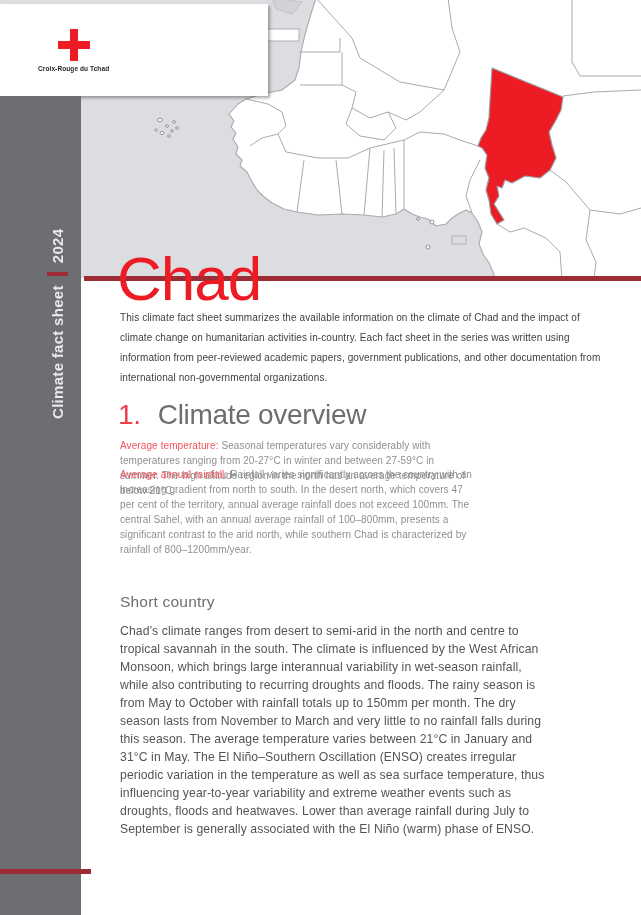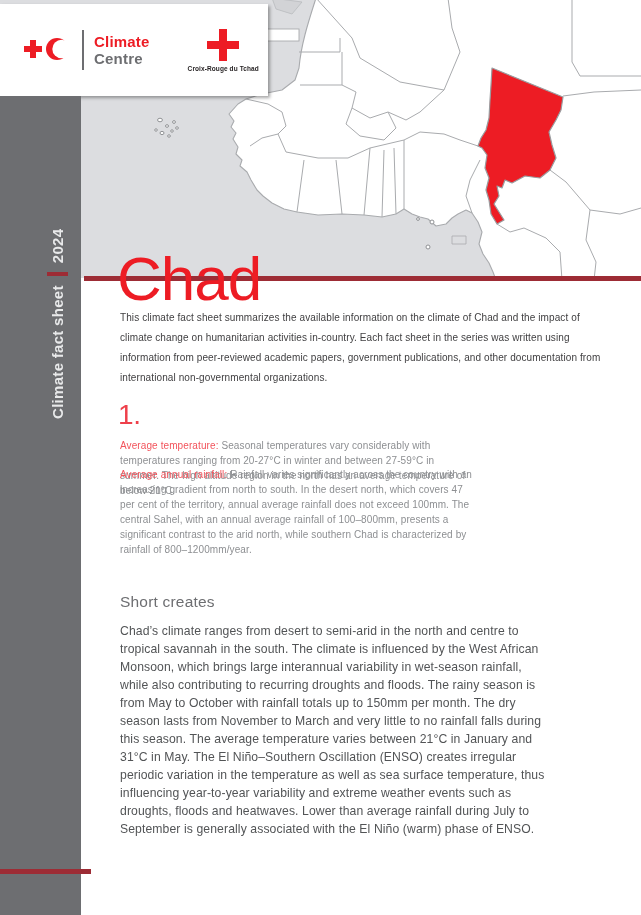--- a/index.html
+++ b/index.html
@@ -157,36 +157,20 @@
       <circle cx="418" cy="219" r="1.4"></circle>
     </g>
 
     <rect x="262" y="29" width="37" height="12" fill="#ffffff" stroke="#a9abae" stroke-width="0.9"></rect>
   </svg>
 </div>
 
 <div class="rule-main"></div>
 
 <div class="logo-card">
-  <div class="cc-logo">
-    <div class="cc-marks">
-      <svg width="46" height="26" viewBox="0 0 46 26">
-        <path d="M8,2 h6 v6 h6 v6 h-6 v6 h-6 v-6 h-6 v-6 h6 Z" fill="#ed1c24" transform="translate(-2,1)"></path>
-        <g>
-          <circle cx="33" cy="12" r="11" fill="#ed1c24"></circle>
-          <circle cx="37.5" cy="12" r="9.2" fill="#ffffff"></circle>
-        </g>
-      </svg>
-    </div>
-    <div class="cc-divider"></div>
-    <div class="cc-wordmark">
-      <div class="cc-word-1">Climate</div>
-      <div class="cc-word-2">Centre</div>
-    </div>
-  </div>
   <div class="ns-logo">
     <svg width="34" height="34" viewBox="0 0 34 34">
       <path d="M13,1 h8 v12 h12 v8 h-12 v12 h-8 v-12 h-12 v-8 h12 Z" fill="#ed1c24"></path>
     </svg>
     <div class="ns-name">Croix-Rouge du Tchad</div>
   </div>
 </div>
 
 <div class="sidebar"></div>
 <div class="vertical-label">
@@ -195,21 +179,22 @@
   <span>2024</span>
 </div>
 <div class="sidebar-accent"></div>
 
 <div class="page-title">Chad</div>
 
 <p class="intro">This climate fact sheet summarizes the available information on the climate of Chad and the impact of climate change on humanitarian activities in-country. Each fact sheet in the series was written using information from peer-reviewed academic papers, government publications, and other documentation from international non-governmental organizations.</p>
 
 <div class="section-heading">
   <span class="section-number">1.</span>
+  <span class="section-title">Climate overview</span>
 </div>
 
 <p class="fact-para para-temp"><span class="para-label">Average temperature:</span> <span>Seasonal temperatures vary considerably with temperatures ranging from 20-27°C in winter and between 27-59°C in summer. The high altitude region in the north has an average temperature of below 21°C.</span></p>
 
 <p class="fact-para para-rain"><span class="para-label">Average annual rainfall:</span> <span>Rainfall varies significantly across the country with an increasing gradient from north to south. In the desert north, which covers 47 per cent of the territory, annual average rainfall does not exceed 100mm. The central Sahel, with an annual average rainfall of 100–800mm, presents a significant contrast to the arid north, while southern Chad is characterized by rainfall of 800–1200mm/year.</span></p>
 
-<div class="short-overview-heading">Short creates</div>
+<div class="short-overview-heading">Short country</div>
 
 <p class="overview-para">Chad’s climate ranges from desert to semi-arid in the north and centre to tropical savannah in the south. The climate is influenced by the West African Monsoon, which brings large interannual variability in wet-season rainfall, while also contributing to recurring droughts and floods. The rainy season is from May to October with rainfall totals up to 150mm per month. The dry season lasts from November to March and very little to no rainfall falls during this season. The average temperature varies between 21°C in January and 31°C in May. The El Niño–Southern Oscillation (ENSO) creates irregular periodic variation in the temperature as well as sea surface temperature, thus influencing year-to-year variability and extreme weather events such as droughts, floods and heatwaves. Lower than average rainfall during July to September is generally associated with the El Niño (warm) phase of ENSO.</p>
 
 </body></html>

